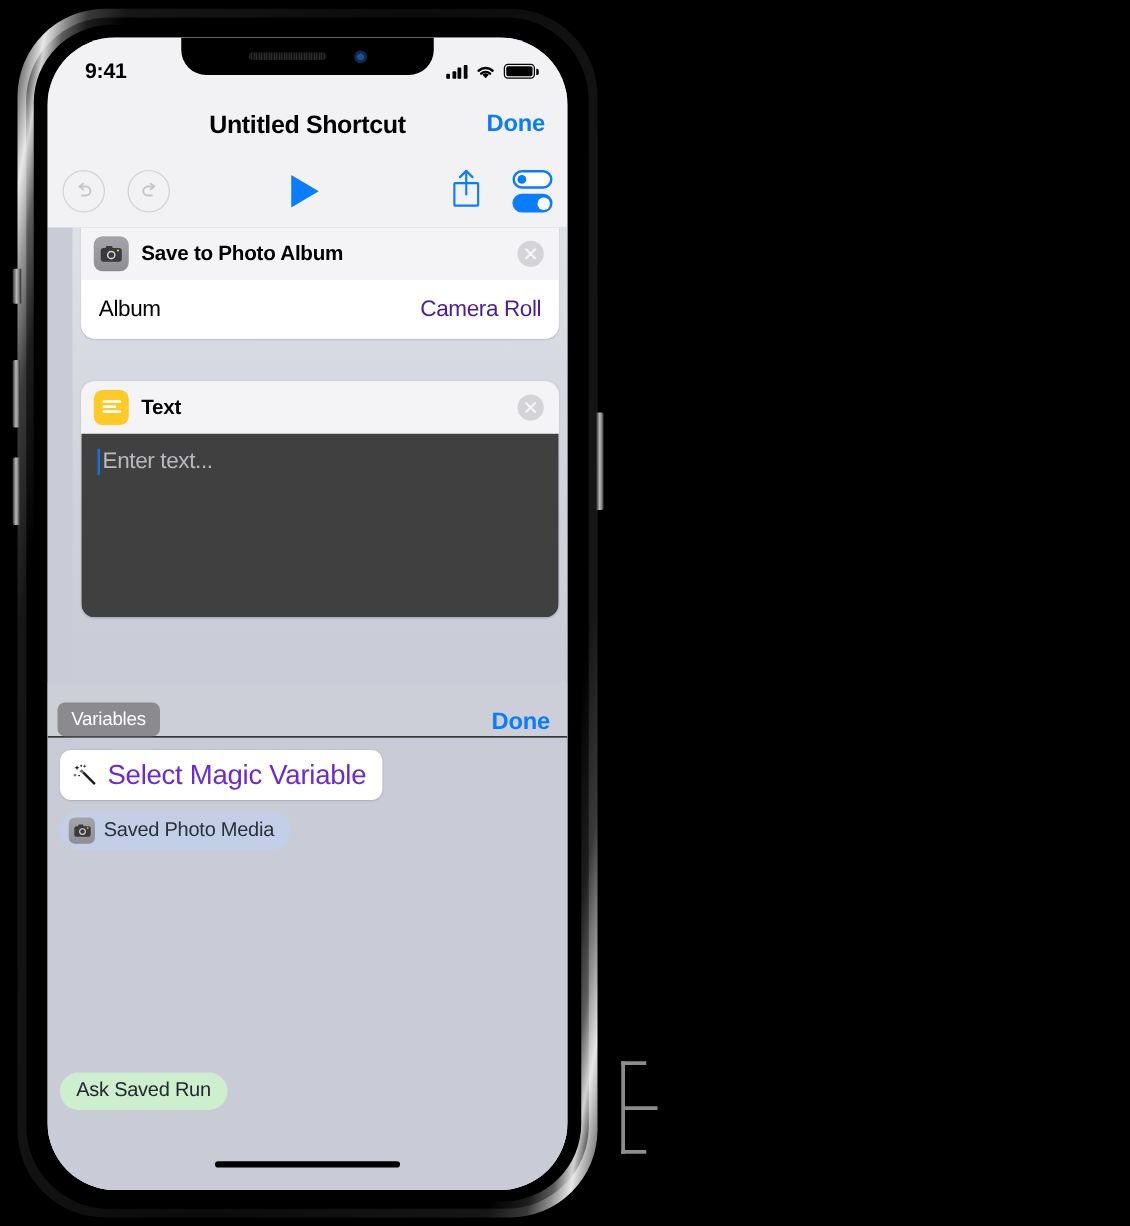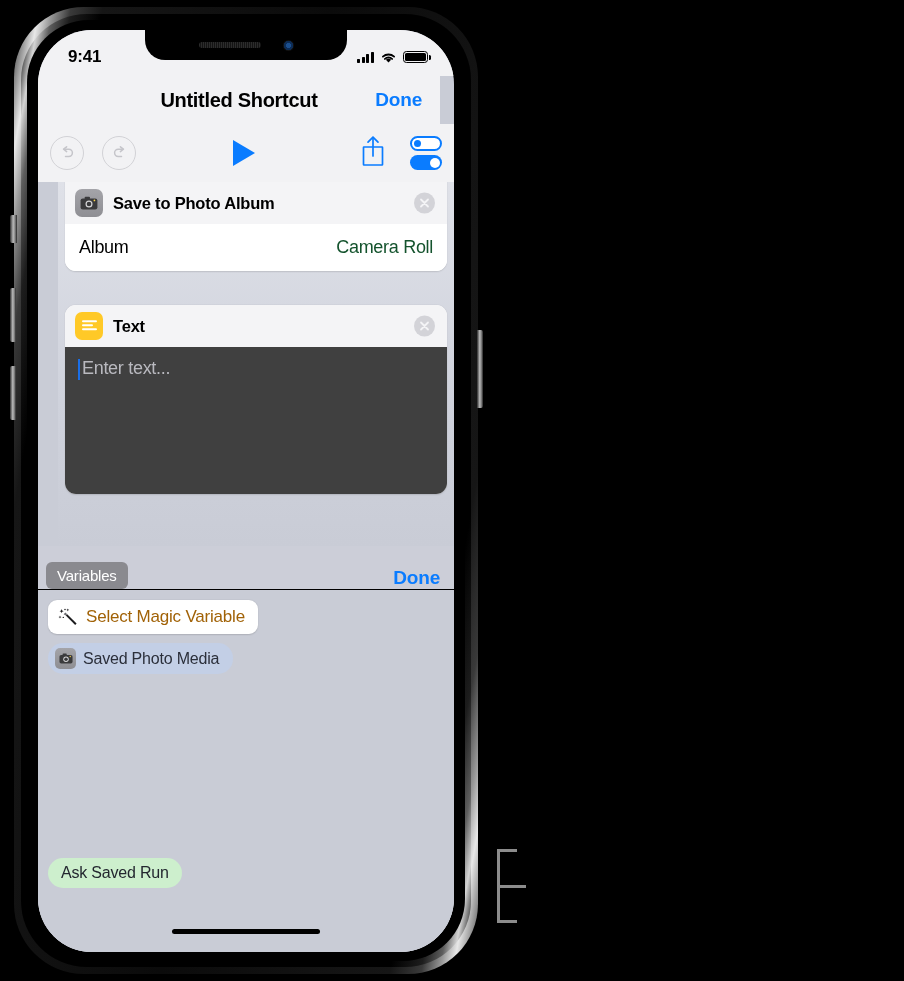--- a/index.html
+++ b/index.html
@@ -98,21 +98,21 @@
     content:''; position:absolute; left:1.4px; top:1.4px; bottom:1.4px; right:1.4px;
     background:#000; border-radius:1.6px;
   }
   .battery-cap {
     position:absolute; right:-3.6px; top:3.4px; width:2px; height:5px;
     background:#000; border-radius:0 1.5px 1.5px 0;
   }
 
   
   .navbar {
-    position: absolute; top: 46px; left: 0; right: 14px; height: 48px;
+    position: absolute; top: 46px; left: 0; right: 0; height: 48px;
     background: #f2f2f4;
     display: flex; align-items: center; justify-content: center;
     z-index: 25;
   }
   .nav-title { font-size: 20px; font-weight: 700; color: #000; letter-spacing: -0.3px;}
   .nav-done {
     position: absolute; right: 18px; top: 50%; transform: translateY(-50%);
     font-size: 19px; color: #0a7cff; font-weight: 700; letter-spacing: -0.2px;
   }
 
@@ -185,21 +185,21 @@
   .x-btn {
     position:absolute; right: 12px; top:50%; transform:translateY(-50%);
     width: 21px; height:21px; border-radius:50%;
     background:#d3d3d8; display:flex;align-items:center;justify-content:center;
   }
   .card-row {
     display:flex; align-items:center; justify-content:space-between;
     height: 47px; padding: 0 14px; background:#fff;
   }
   .row-label { font-size: 18px; color:#000; letter-spacing:-0.3px;}
-  .row-value { font-size: 18px; color:#14532d; letter-spacing:-0.3px;}
+  .row-value { font-size: 18px; color:#4c1d95; letter-spacing:-0.3px;}
   .textbody {
     background:#404040; min-height: 125px; padding: 11px 14px;
     position:relative;
   }
   .caret {
     position:absolute; left:13px; top:12px; width:2px; height:21px; background:#1a6fe8;
   }
   .placeholder { font-size:18px; color:#b9b9bf; letter-spacing:-0.3px; margin-left:3px;}
 
   
@@ -220,21 +220,21 @@
     font-size:15px; padding: 5px 11px; border-radius:6px; letter-spacing:-0.2px;
   }
   .var-done { color:#0a7cff; font-size:19px; font-weight:700; letter-spacing:-0.2px;}
   .var-list { padding: 10px 10px 0 10px; }
   .magic-btn {
     display:inline-flex; align-items:center; gap: 8px;
     background:#fff; border-radius:9px;
     padding: 7px 13px 7px 10px;
     box-shadow: 0 0.5px 1.5px rgba(0,0,0,0.14);
   }
-  .magic-label { font-size:17px; color:#a16207; letter-spacing:-0.2px;}
+  .magic-label { font-size:22px; color:#6d28d9; letter-spacing:-0.2px;}
   .saved-pill {
     display:inline-flex; align-items:center; gap:7px;
     background:#c3cfe6; border-radius: 15px;
     padding: 5px 14px 5px 7px; margin-top: 9px;
   }
   .saved-pill .pill-ic {
     width:21px;height:21px;border-radius:5px;
     background: linear-gradient(180deg,#a4a4a9,#8e8e93);
     display:flex;align-items:center;justify-content:center;
   }

